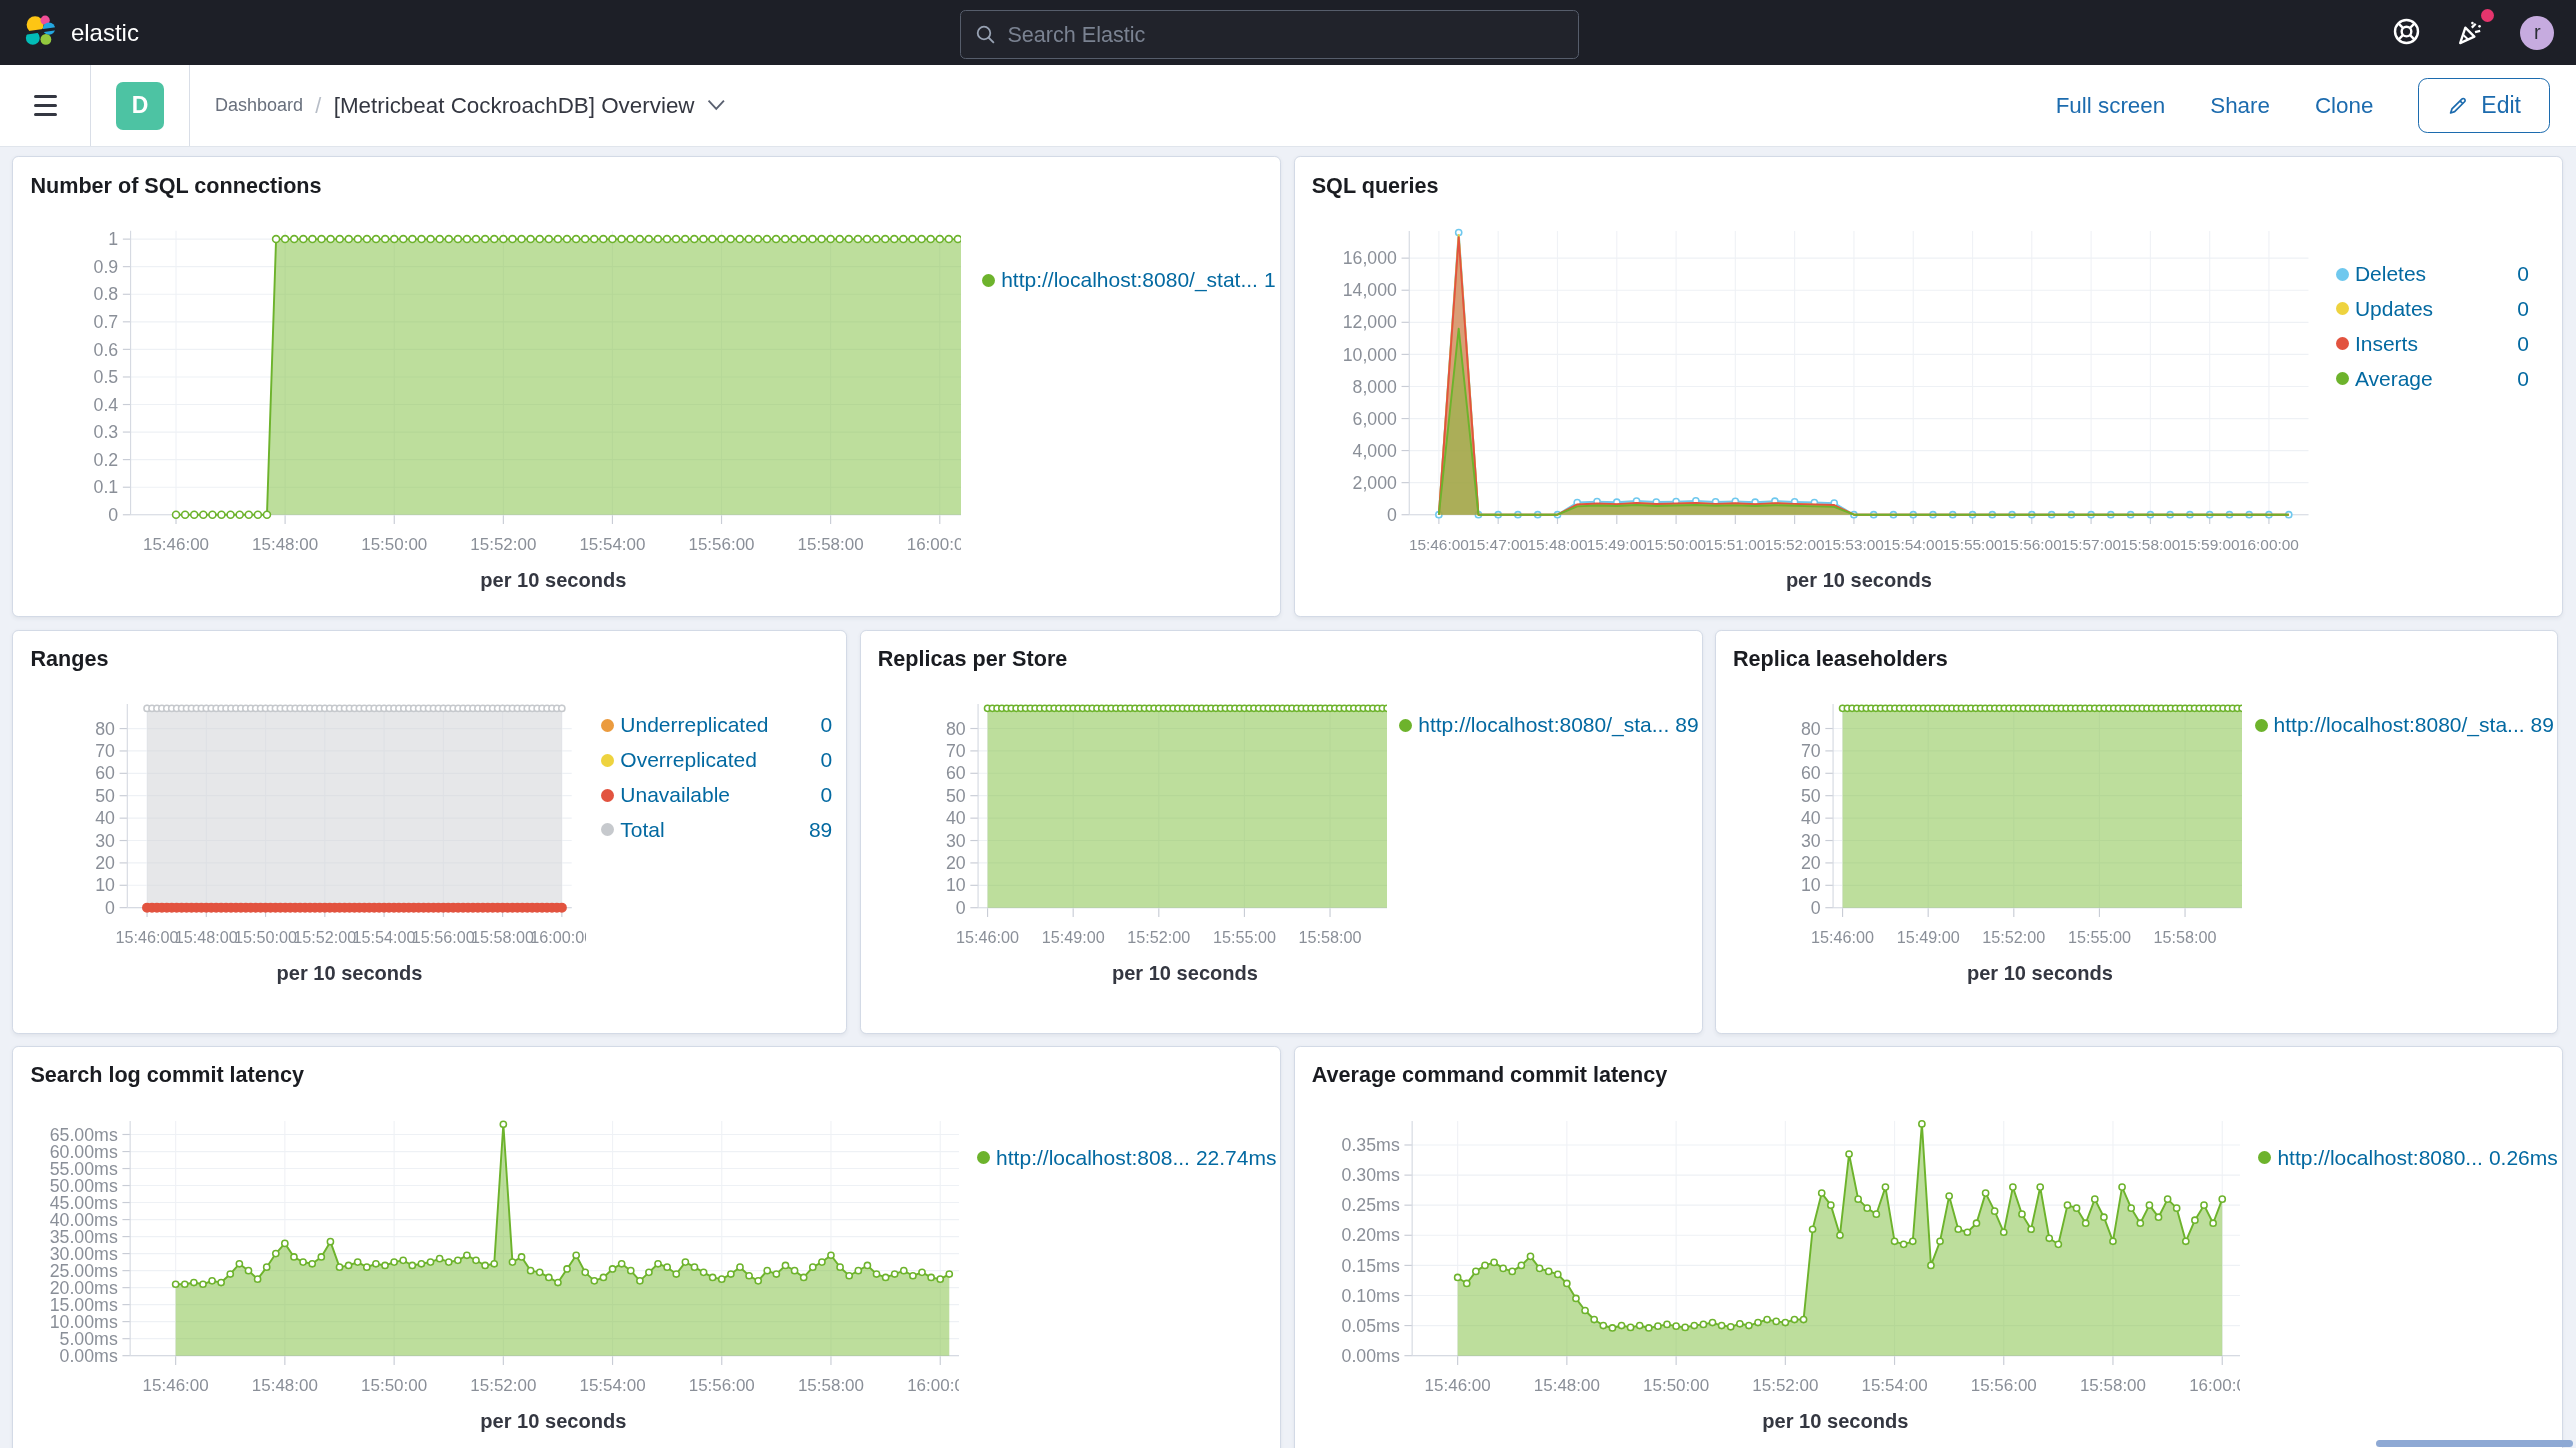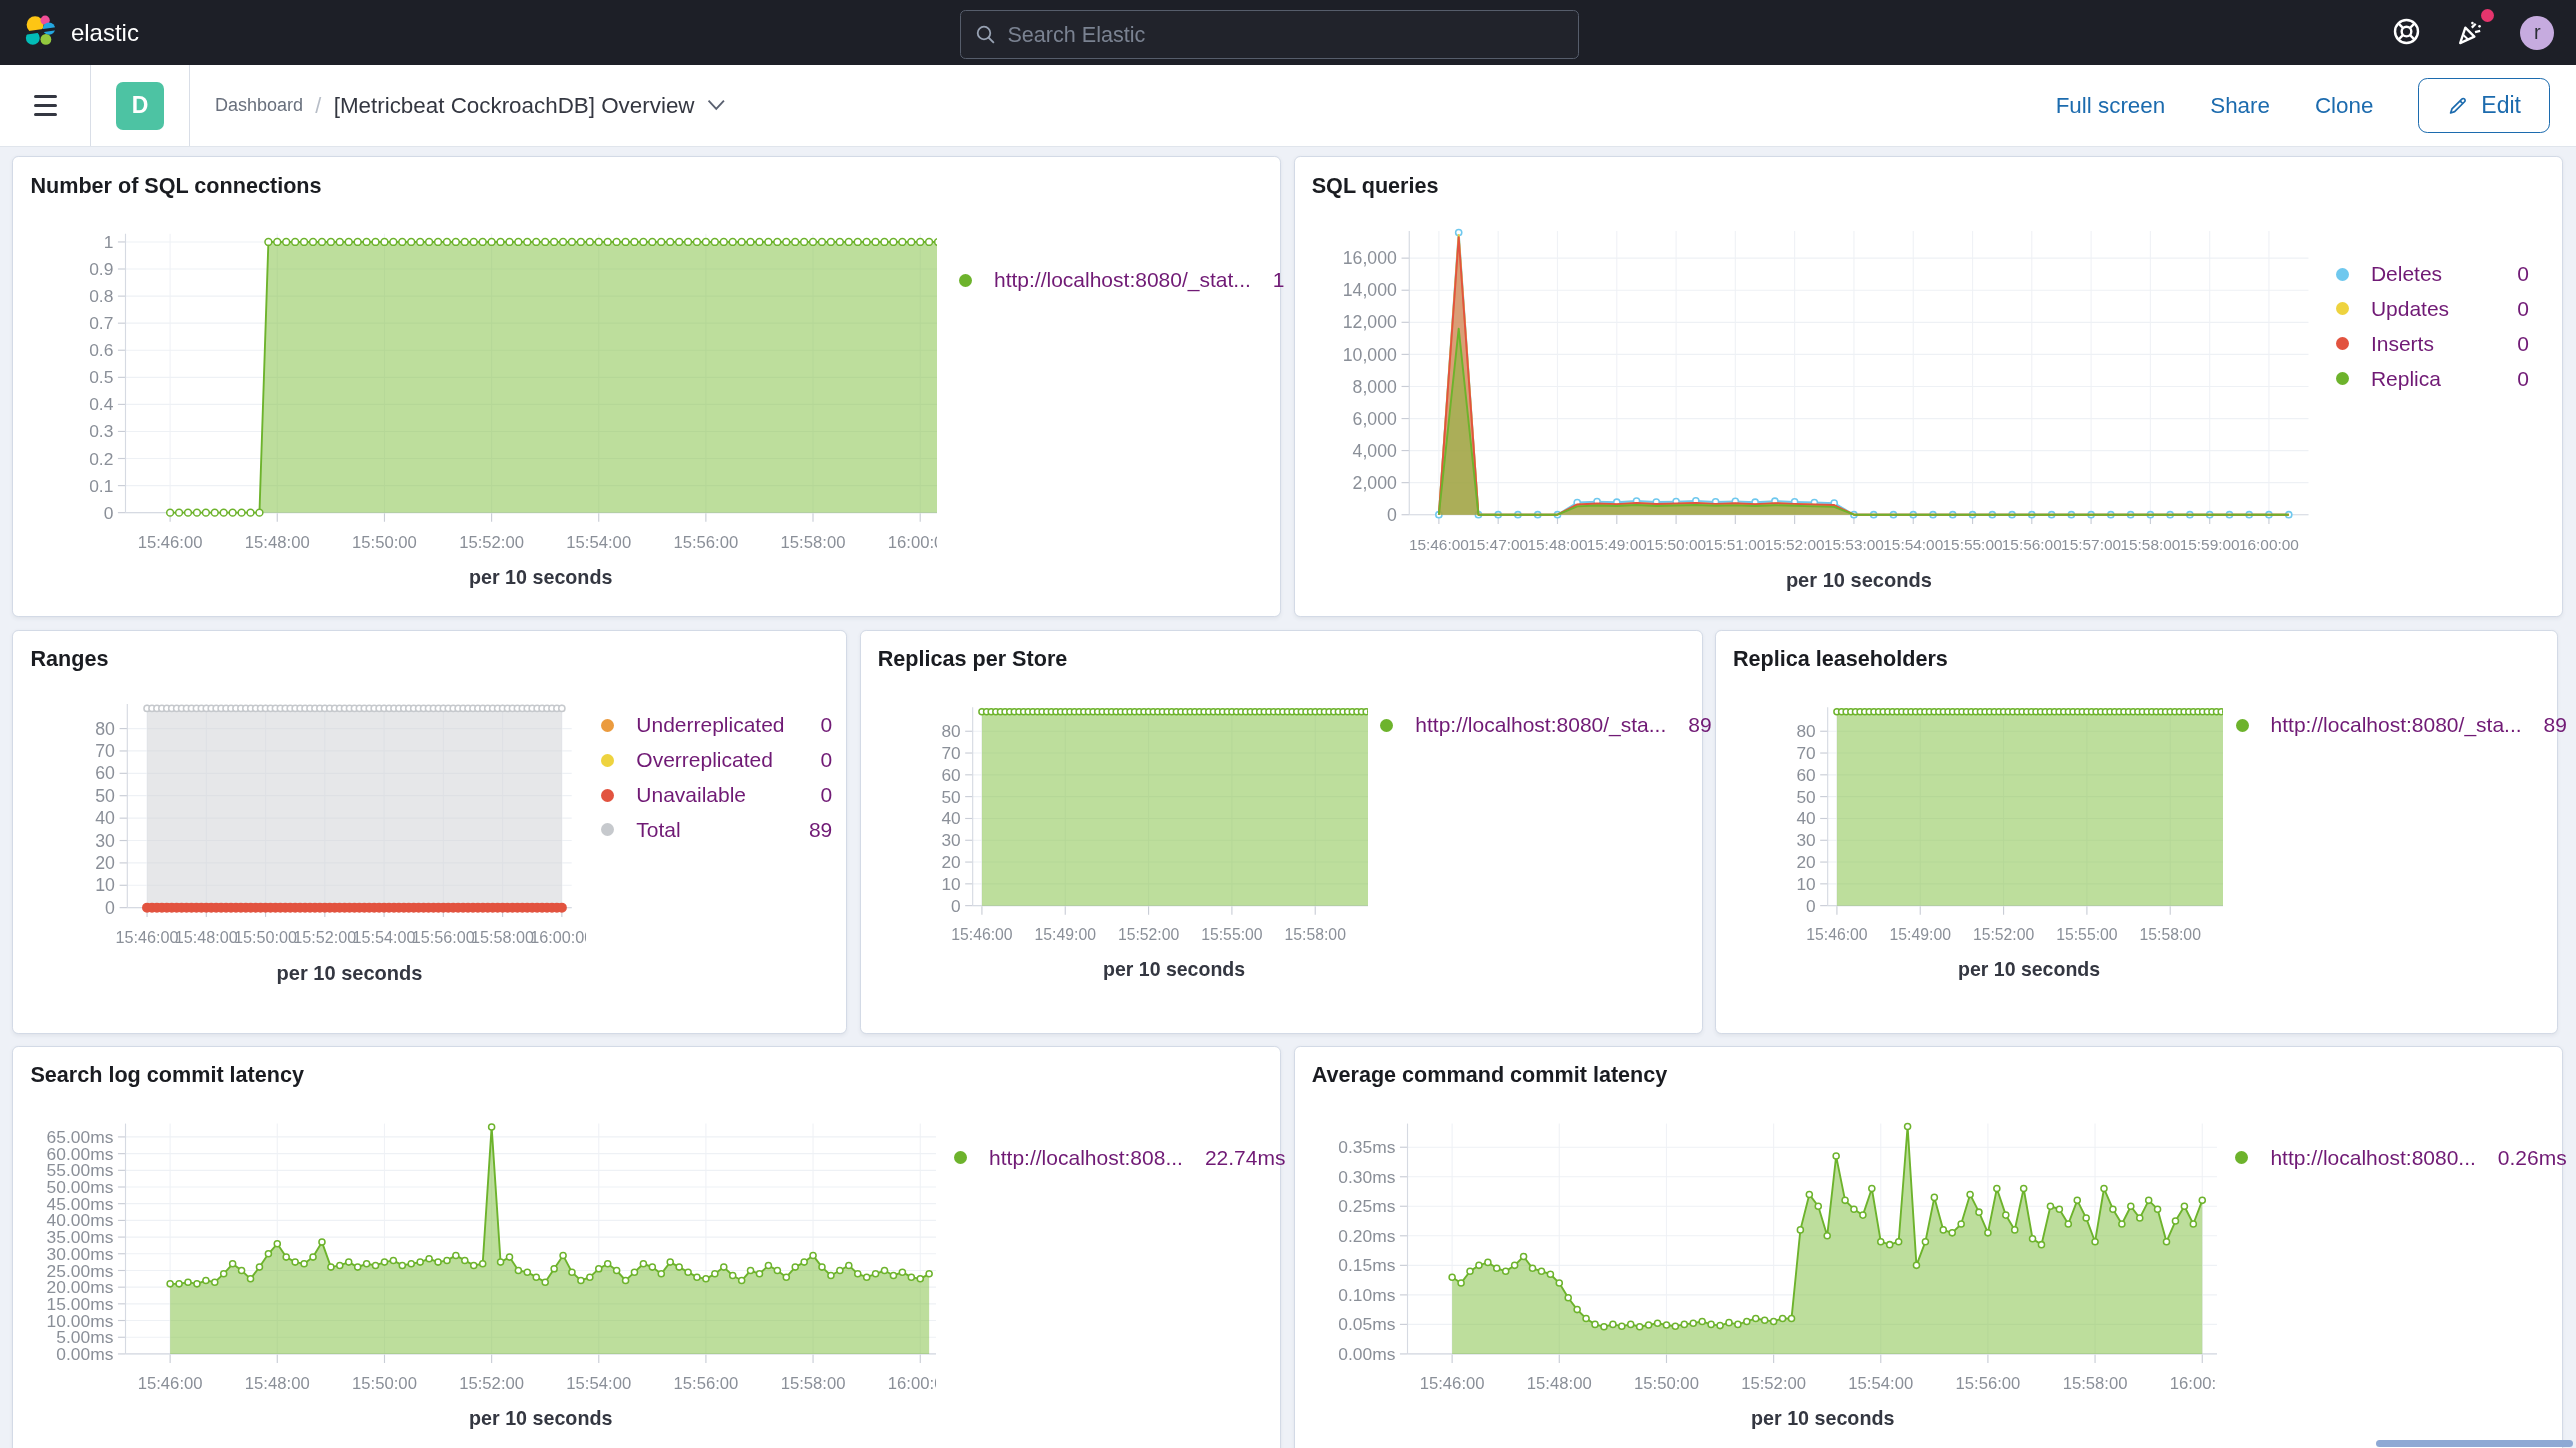--- a/index.html
+++ b/index.html
@@ -55,21 +55,21 @@
   .p-r1 { height:461px; }
   .p-r2 { height:404px; }
   .p-r3 { height:409px; }
   .p-third-a { width:835px; }
   .p-third-b { width:843px; }
   .panel-title { font-size:21.6px; font-weight:bold; color:#1a1c21; margin:4.6px 3.1px 1.5px; }
   .panel-body { display:flex; }
 
   
   .legend { display:flex; flex-direction:column; gap:10.8px; }
-  .legend-item { display:flex; align-items:center; gap:22px; font-size:21px; color:#701a75; cursor:pointer; }
+  .legend-item { display:flex; align-items:center; gap:6px; font-size:21px; color:#0369a1; cursor:pointer; }
   .legend-item .dot { width:13px; height:13px; border-radius:50%; flex:none; }
   .legend-item .ll { white-space:nowrap; }
   .legend-item .lv { margin-left:auto; text-align:right; }
 
   svg text { font-family:"Liberation Sans",sans-serif; }
   .hscrollbar { position:fixed; right:3.1px; bottom:1.5px; width:197px; height:7px;
                 border-radius:3.9px; background:#8ea9d4; }
 </style>
 </head>
 <body>
@@ -467,21 +467,21 @@
             <span class="ll">Updates</span>
             <span class="lv">0</span>
           </div>
           <div class="legend-item">
             <span class="dot" style="background:#e2533f"></span>
             <span class="ll">Inserts</span>
             <span class="lv">0</span>
           </div>
           <div class="legend-item">
             <span class="dot" style="background:#6db32c"></span>
-            <span class="ll">Replica</span>
+            <span class="ll">Average</span>
             <span class="lv">0</span>
           </div>
         </div>
     </div>
   </section>
 
   <section class="panel p-third-a p-r2">
     <h2 class="panel-title">Ranges</h2>
     <div class="panel-body">
       <svg width="563" height="315" viewBox="0 0 724 408">

